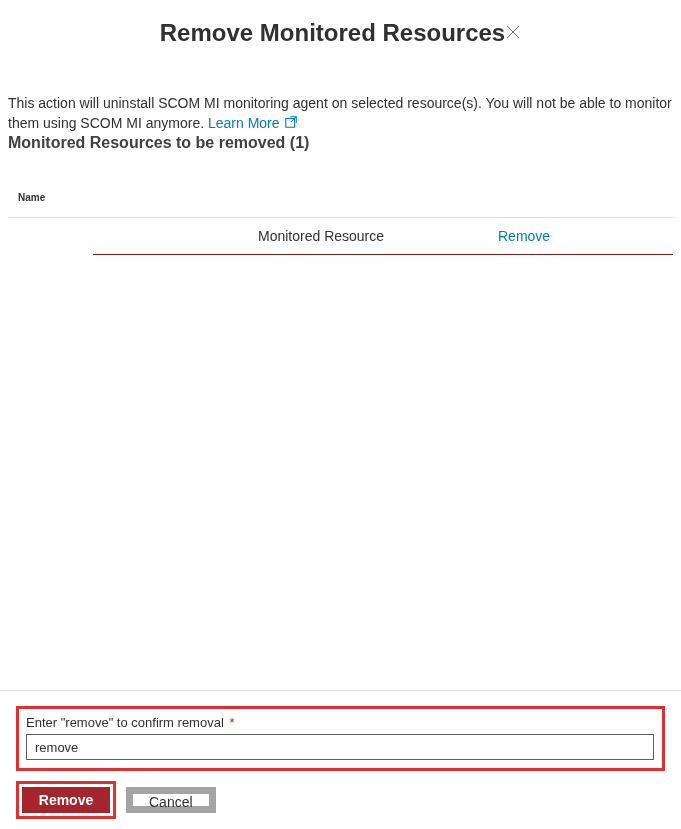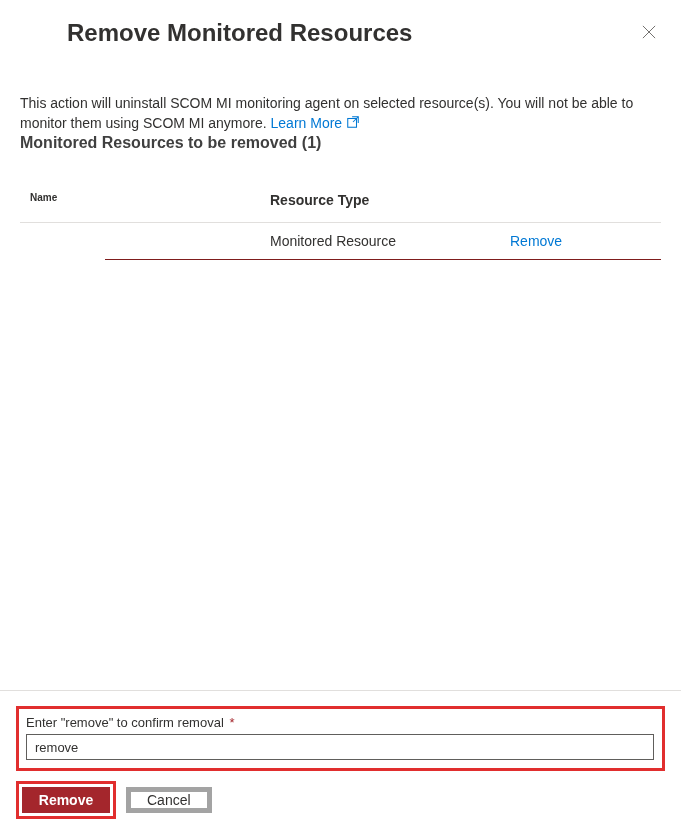--- a/index.html
+++ b/index.html
@@ -11,24 +11,23 @@
       font-family: "Segoe UI", -apple-system, BlinkMacSystemFont, sans-serif;
       background: #ffffff;
       color: #323130;
       width: 681px;
       height: 829px;
       position: relative;
       font-size: 14px;
     }
     .header {
       display: flex;
-      justify-content: space-between;
+      justify-content: center;
       align-items: flex-start;
       padding: 19px 20px 0 24px;
-      margin-left: 43px;
     }
     .title {
       font-size: 24px;
       font-weight: 600;
       color: #323130;
     }
     .close-btn {
       width: 16px;
       height: 16px;
       display: flex;
@@ -36,21 +35,21 @@
       justify-content: center;
       cursor: pointer;
       margin-top: 6px;
       margin-right: 4px;
     }
     .close-btn svg {
       width: 14px;
       height: 14px;
     }
     .content {
-      padding: 0 20px;
+      padding: 0 8px;
     }
     .description {
       margin-top: 46px;
       font-size: 14px;
       line-height: 20px;
       color: #323130;
     }
     .learn-more {
       color: #0078d4;
       text-decoration: none;
@@ -159,21 +158,21 @@
       height: 26px;
       font-size: 14px;
       font-weight: 600;
       cursor: pointer;
       font-family: inherit;
       min-width: 88px;
     }
     .btn-secondary {
       background: #ffffff;
       color: #323130;
-      border: 5px solid #a3a3a3;
+      border: 7px solid #a3a3a3;
       padding: 0 16px;
       height: 26px;
       font-size: 14px;
       cursor: pointer;
       font-family: inherit;
       min-width: 80px;
     }
   </style>
 </head>
 <body>
@@ -197,21 +196,20 @@
             <path d="M7 2 L14 2 L14 9"></path>
             <line x1="14" y1="2" x2="8" y2="8"></line>
           </svg></span></a>
   </p>
 
   <h2 class="section-title">Monitored Resources to be removed (1)</h2>
 
   <div class="table">
     <div class="table-header">
       <div class="col-name">Name</div>
-      <div class="col-type">Resource Type</div>
     </div>
     <div class="table-row">
       <div class="cell-name"></div>
       <div class="cell-type">Monitored Resource</div>
       <div class="remove-link">Remove</div>
     </div>
   </div>
 </div>
 
 <div class="footer">

